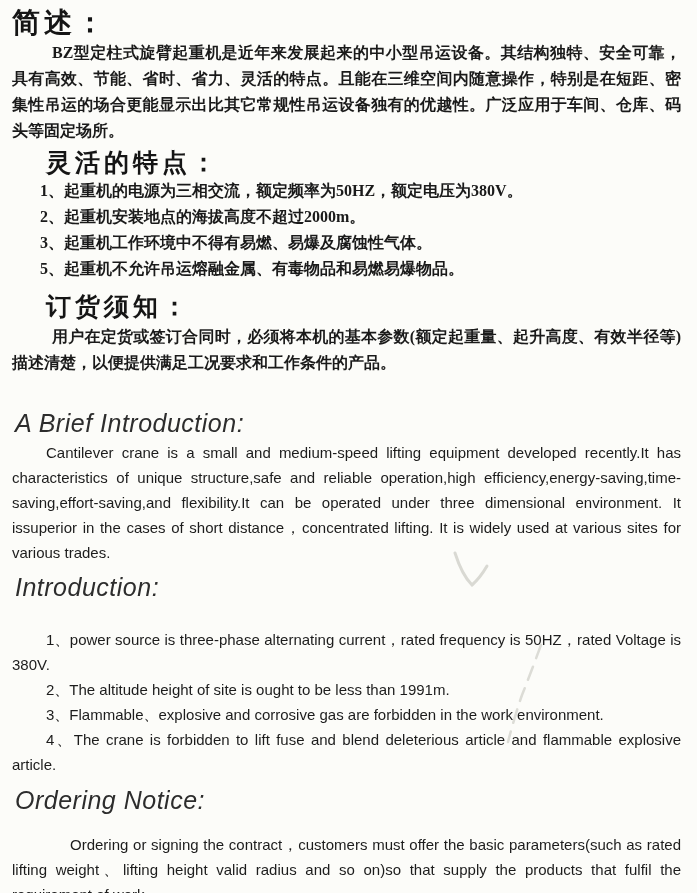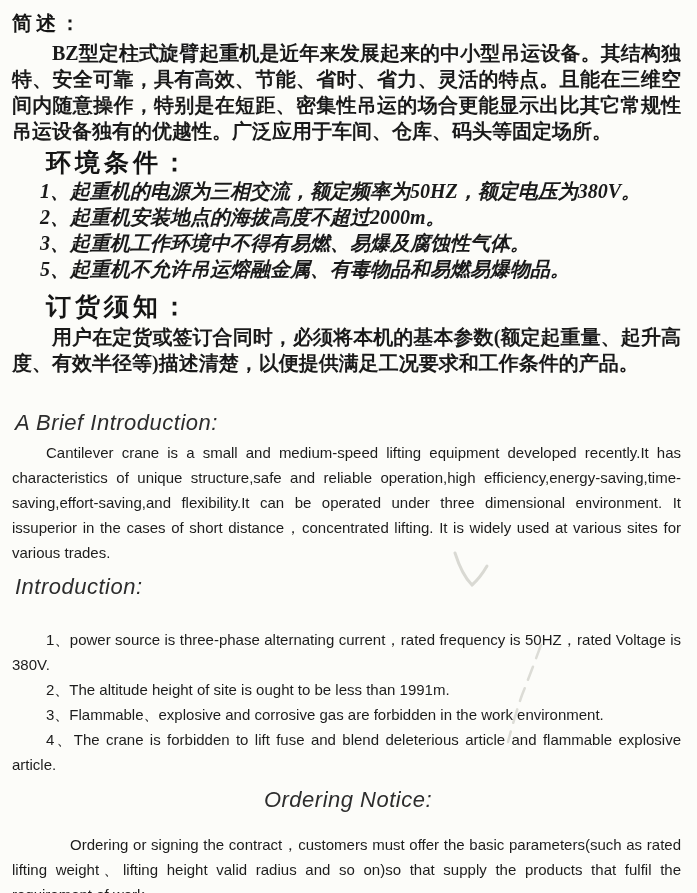--- a/index.html
+++ b/index.html
@@ -16,75 +16,75 @@
     color: #1e1e1e;
   }
   
   .cn-h {
     font-family: "Liberation Serif", serif;
     font-weight: bold;
     color: #151515;
     margin: 0;
   }
   .cn-h1 {
-    font-size: 20px;
+    font-size: 28px;
     line-height: 34px;
     letter-spacing: 4px;
   }
   .cn-h2 {
     font-size: 25px;
     line-height: 30px;
     letter-spacing: 4px;
     margin-left: 34px;
   }
   .cn-body {
     font-family: "Liberation Serif", serif;
     font-weight: bold;
-    font-size: 20px;
+    font-size: 16px;
     line-height: 26px;
     text-align: justify;
     color: #1a1a1a;
     margin: 0;
   }
   .cn-indent { text-indent: 40px; }
   .cn-list {
     list-style: none;
     margin: 0;
     padding: 0 0 0 28px;
   }
-  .cn-list li { line-height: 26px; font-style: italic; }
+  .cn-list li { line-height: 26px; }
   .mt-env { margin-top: 4px; }
   .mt-order { margin-top: 10px; }
   .mt-orderp { margin-top: 2px; }
   
   .en-h {
     font-family: "Liberation Sans", sans-serif;
     font-style: italic;
     font-weight: 400;
-    font-size: 22px;
+    font-size: 25px;
     line-height: 26px;
     letter-spacing: 0.5px;
     color: #2d2d2d;
     margin: 0 0 0 3px;
   }
   .en-body {
     font-family: Liberation Sans, sans-serif;
     font-size: 15px;
     line-height: 25px;
     text-align: justify;
     color: #1c1c1c;
     margin: 0;
   }
   .en-indent { text-indent: 34px; }
   .en-indent-big { text-indent: 58px; }
   .mt-enbrief { margin-top: 34px; }
   .mt-enbriefp { margin-top: 4px; }
   .mt-enenv { margin-top: 9px; }
   .mt-enlist { margin-top: 27px; }
-  .mt-enorder { margin-top: 10px; text-align: center; }
+  .mt-enorder { margin-top: 10px; }
   .mt-enorderp { margin-top: 19px; }
   .en-list p { margin: 0; }
   
   .artifacts {
     position: absolute;
     left: 0; top: 0;
     width: 697px; height: 893px;
     pointer-events: none;
   }
 </style>
@@ -92,21 +92,21 @@
 <body style="background: rgb(252, 252, 249);">
 
 <div class="page">
 
   <section>
     <h1 class="cn-h cn-h1">简述：</h1>
     <p class="cn-body cn-indent">BZ型定柱式旋臂起重机是近年来发展起来的中小型吊运设备。其结构独特、安全可靠，具有高效、节能、省时、省力、灵活的特点。且能在三维空间内随意操作，特别是在短距、密集性吊运的场合更能显示出比其它常规性吊运设备独有的优越性。广泛应用于车间、仓库、码头等固定场所。</p>
   </section>
 
   <section>
-    <h2 class="cn-h cn-h2 mt-env">环境条件：</h2>
+    <h2 class="cn-h cn-h2 mt-env">灵活的特点：</h2>
     <ul class="cn-list">
       <li class="cn-body">1、起重机的电源为三相交流，额定频率为50HZ，额定电压为380V。</li>
       <li class="cn-body">2、起重机安装地点的海拔高度不超过2000m。</li>
       <li class="cn-body">3、起重机工作环境中不得有易燃、易爆及腐蚀性气体。</li>
       <li class="cn-body">5、起重机不允许吊运熔融金属、有毒物品和易燃易爆物品。</li>
     </ul>
   </section>
 
   <section>
     <h2 class="cn-h cn-h2 mt-order">订货须知：</h2>

